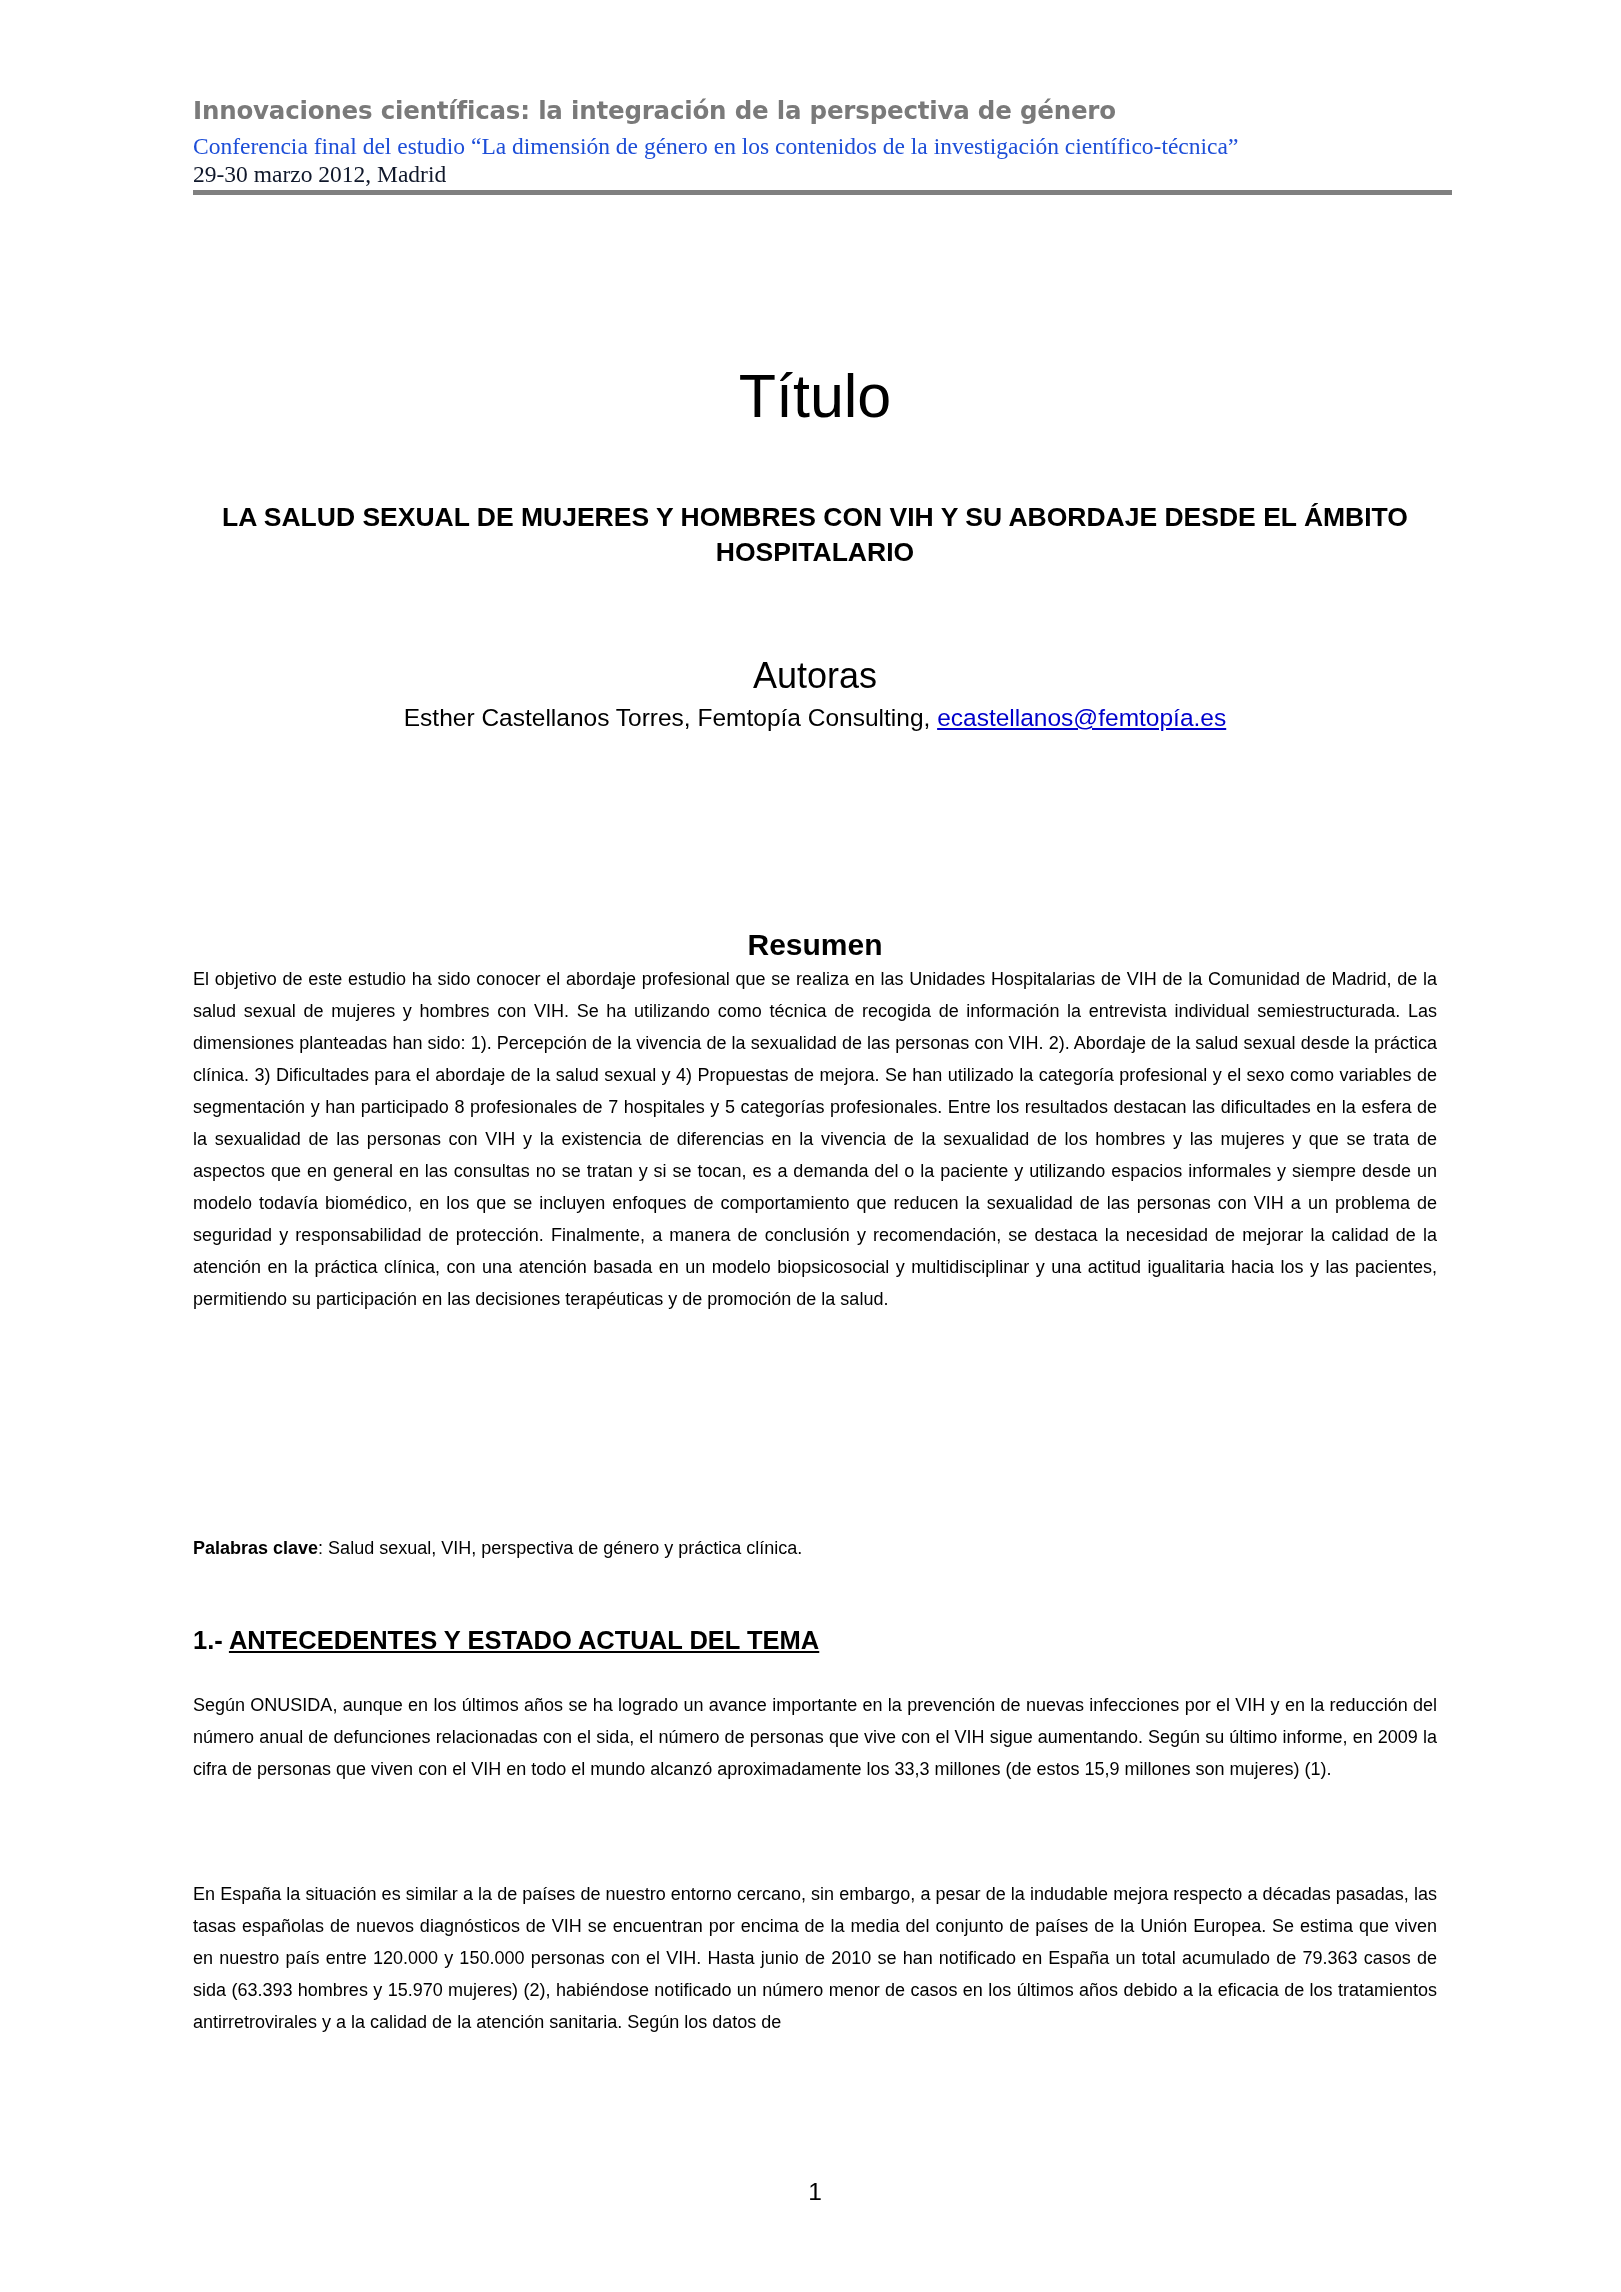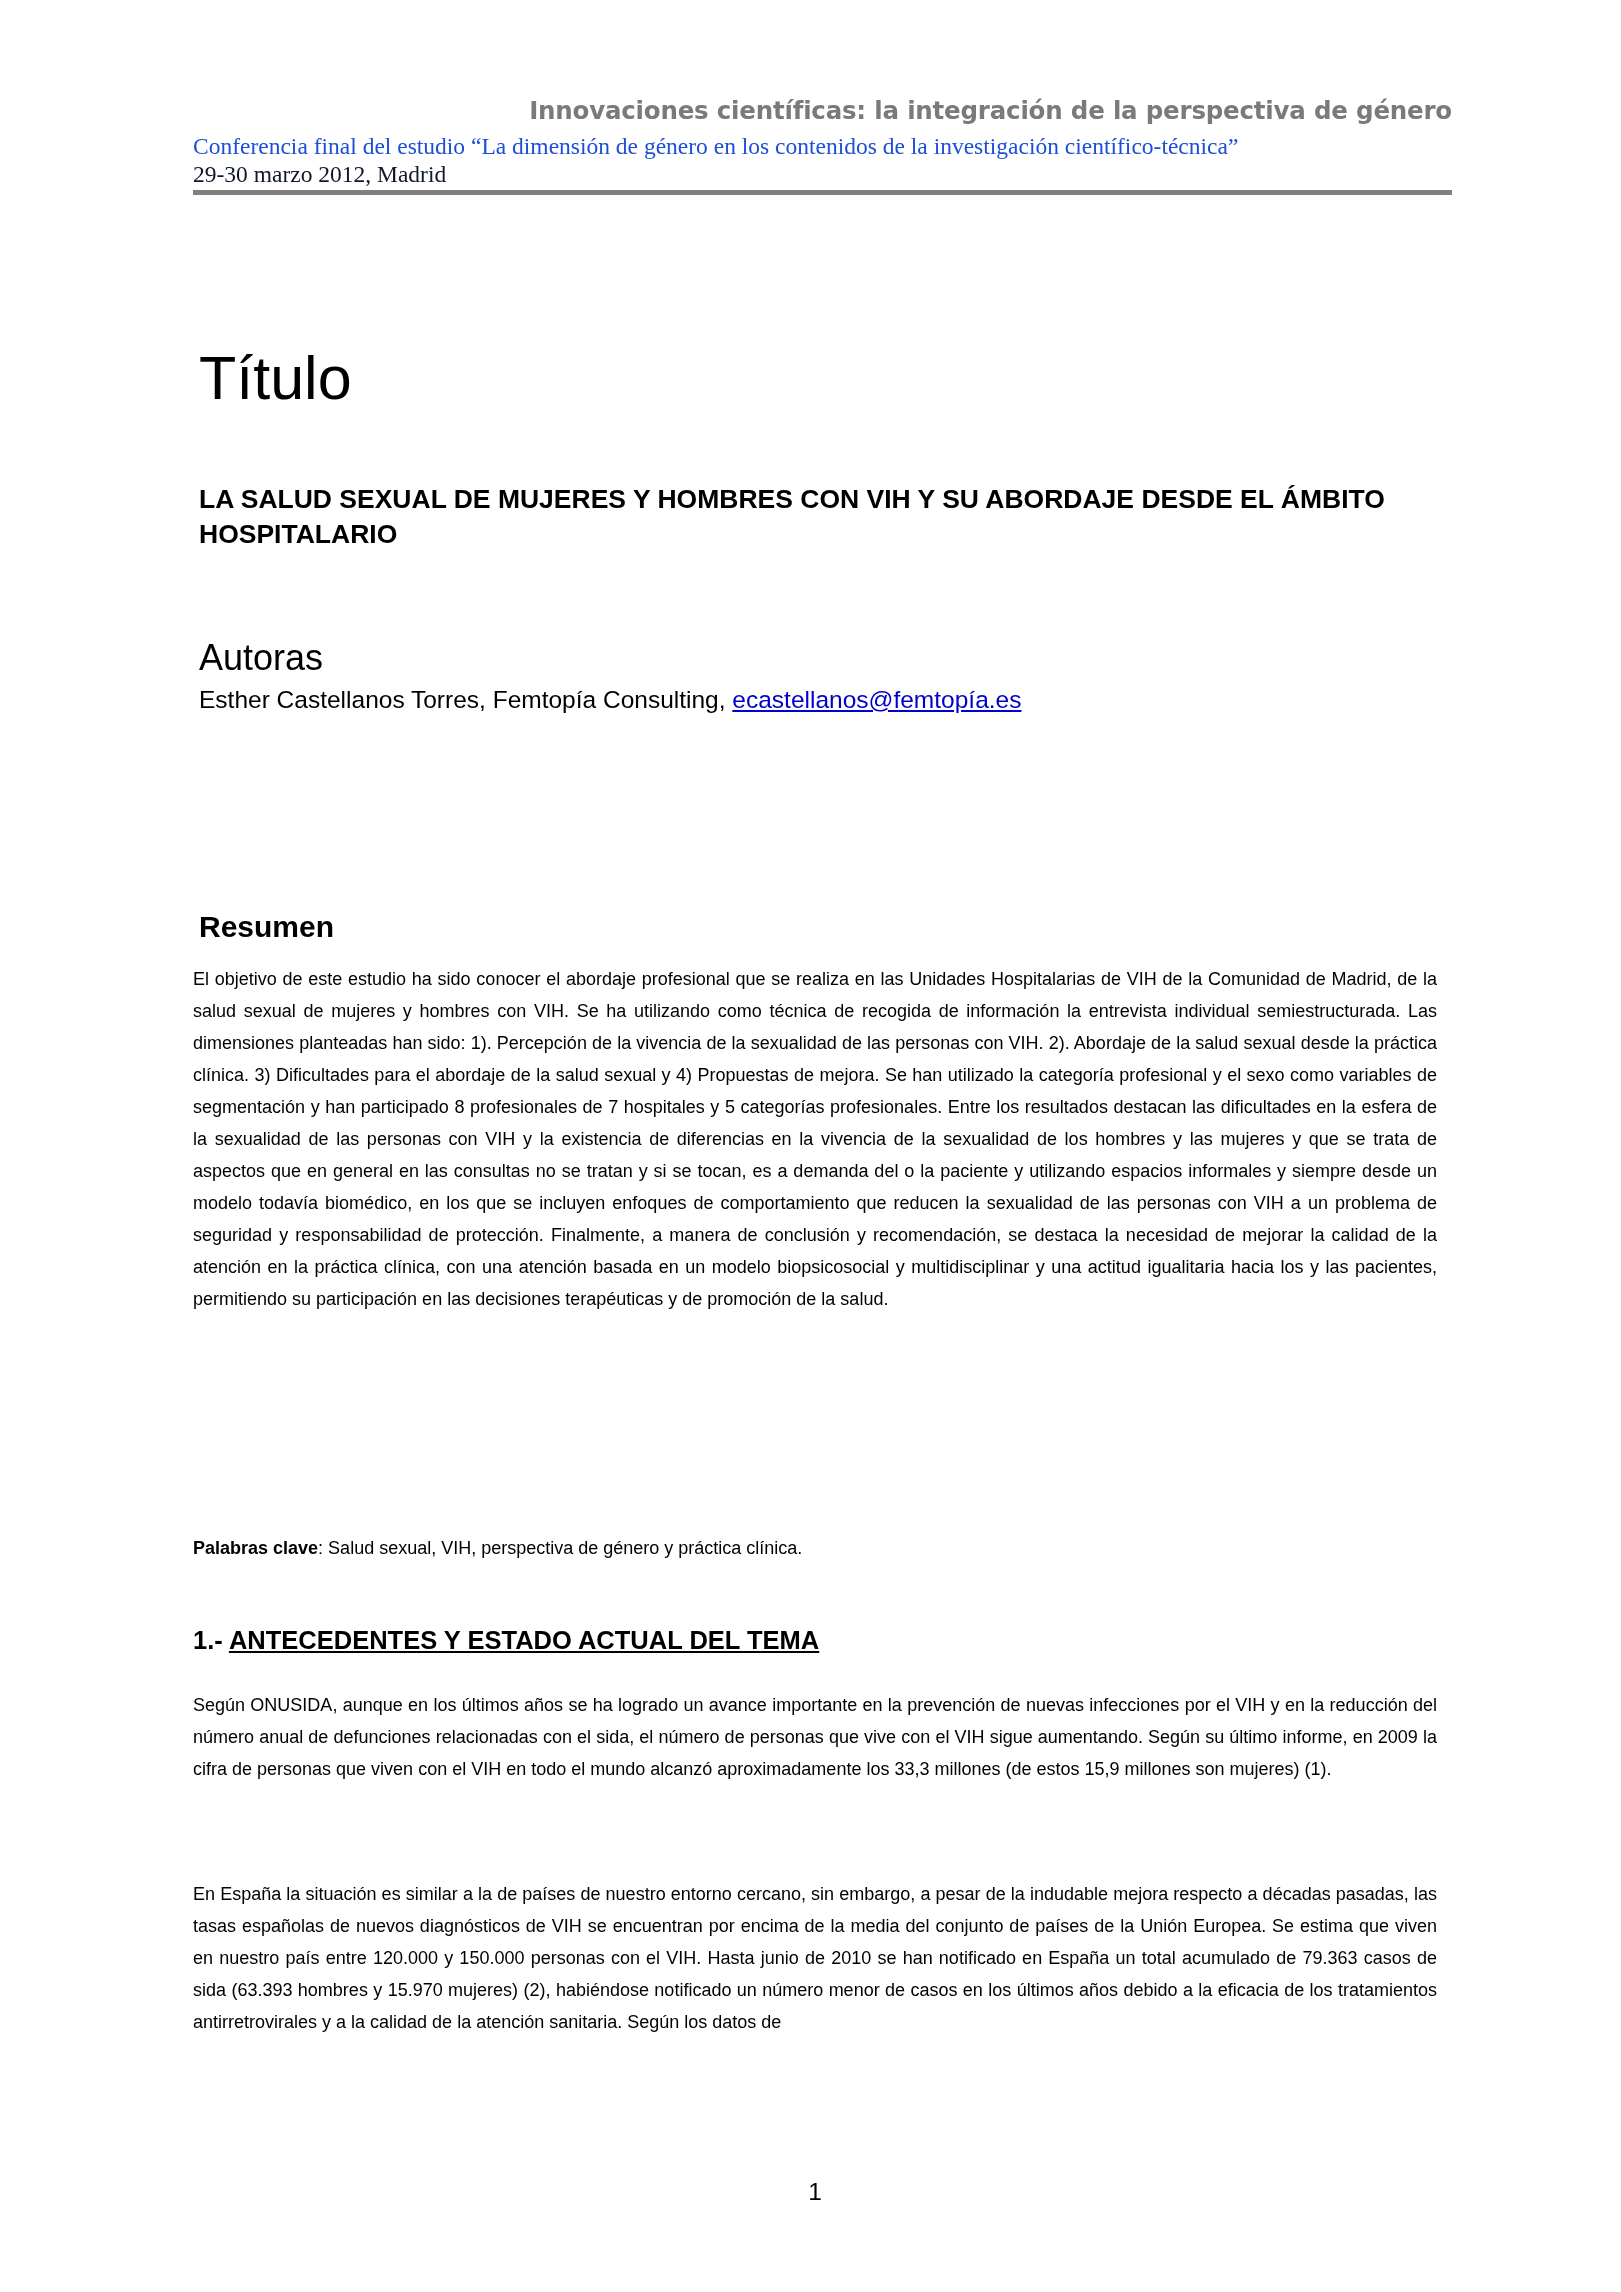--- a/index.html
+++ b/index.html
@@ -1,22 +1,22 @@
 <!DOCTYPE html>
 <html><head>
 <meta charset="utf-8">
 <style>
   html, body { margin:0; padding:0; background:#fff; }
   body { width:1621px; height:2293px; position:relative; overflow:hidden; font-family:"Liberation Sans", sans-serif; color:#000; }
   .hdr { position:absolute; left:193px; width:1259px; }
-  .hdr-title { top:96px; font-family:"DejaVu Sans", sans-serif; font-weight:bold; font-size:24.5px; color:#7a7a7a; letter-spacing:-0.2px;text-align:right; }
+  .hdr-title { top:96px; font-family:"DejaVu Sans", sans-serif; font-weight:bold; font-size:24.5px; color:#7a7a7a; letter-spacing:-0.2px; }
   .hdr-sub { top:133px; font-family:"Liberation Serif", serif; font-size:23.5px; color:#1d4ed8; }
   .hdr-date { top:161px; font-family:"Liberation Serif", serif; font-size:23.5px; color:#0f172a; }
   .hdr-rule { position:absolute; left:193px; top:190px; width:1259px; height:4.9px; background:#808080; }
-  .center { position:absolute; left:199px; width:1244px; text-align:left; }
+  .center { position:absolute; left:193px; width:1244px; text-align:center;margin-top:18px; }
   .titulo { top:343px; font-size:61px; line-height:71px; }
   .subtitle { top:482px; font-size:26.5px; font-weight:bold; line-height:35px; }
   .autoras { top:635px; font-size:36px; line-height:45px; }
   .authors { top:684px; font-size:24.5px; line-height:31px; }
   .authors a { color:#0000cc; text-decoration:underline; }
   .resumen { top:910px; font-size:30px; font-weight:bold; }
   .body { position:absolute; left:193px; width:1244px; font-size:18px; line-height:32px; text-align:justify; }
   .abstract { top:963px; }
   .keywords { top:1532px; }
   .keywords b { font-weight:bold; }

